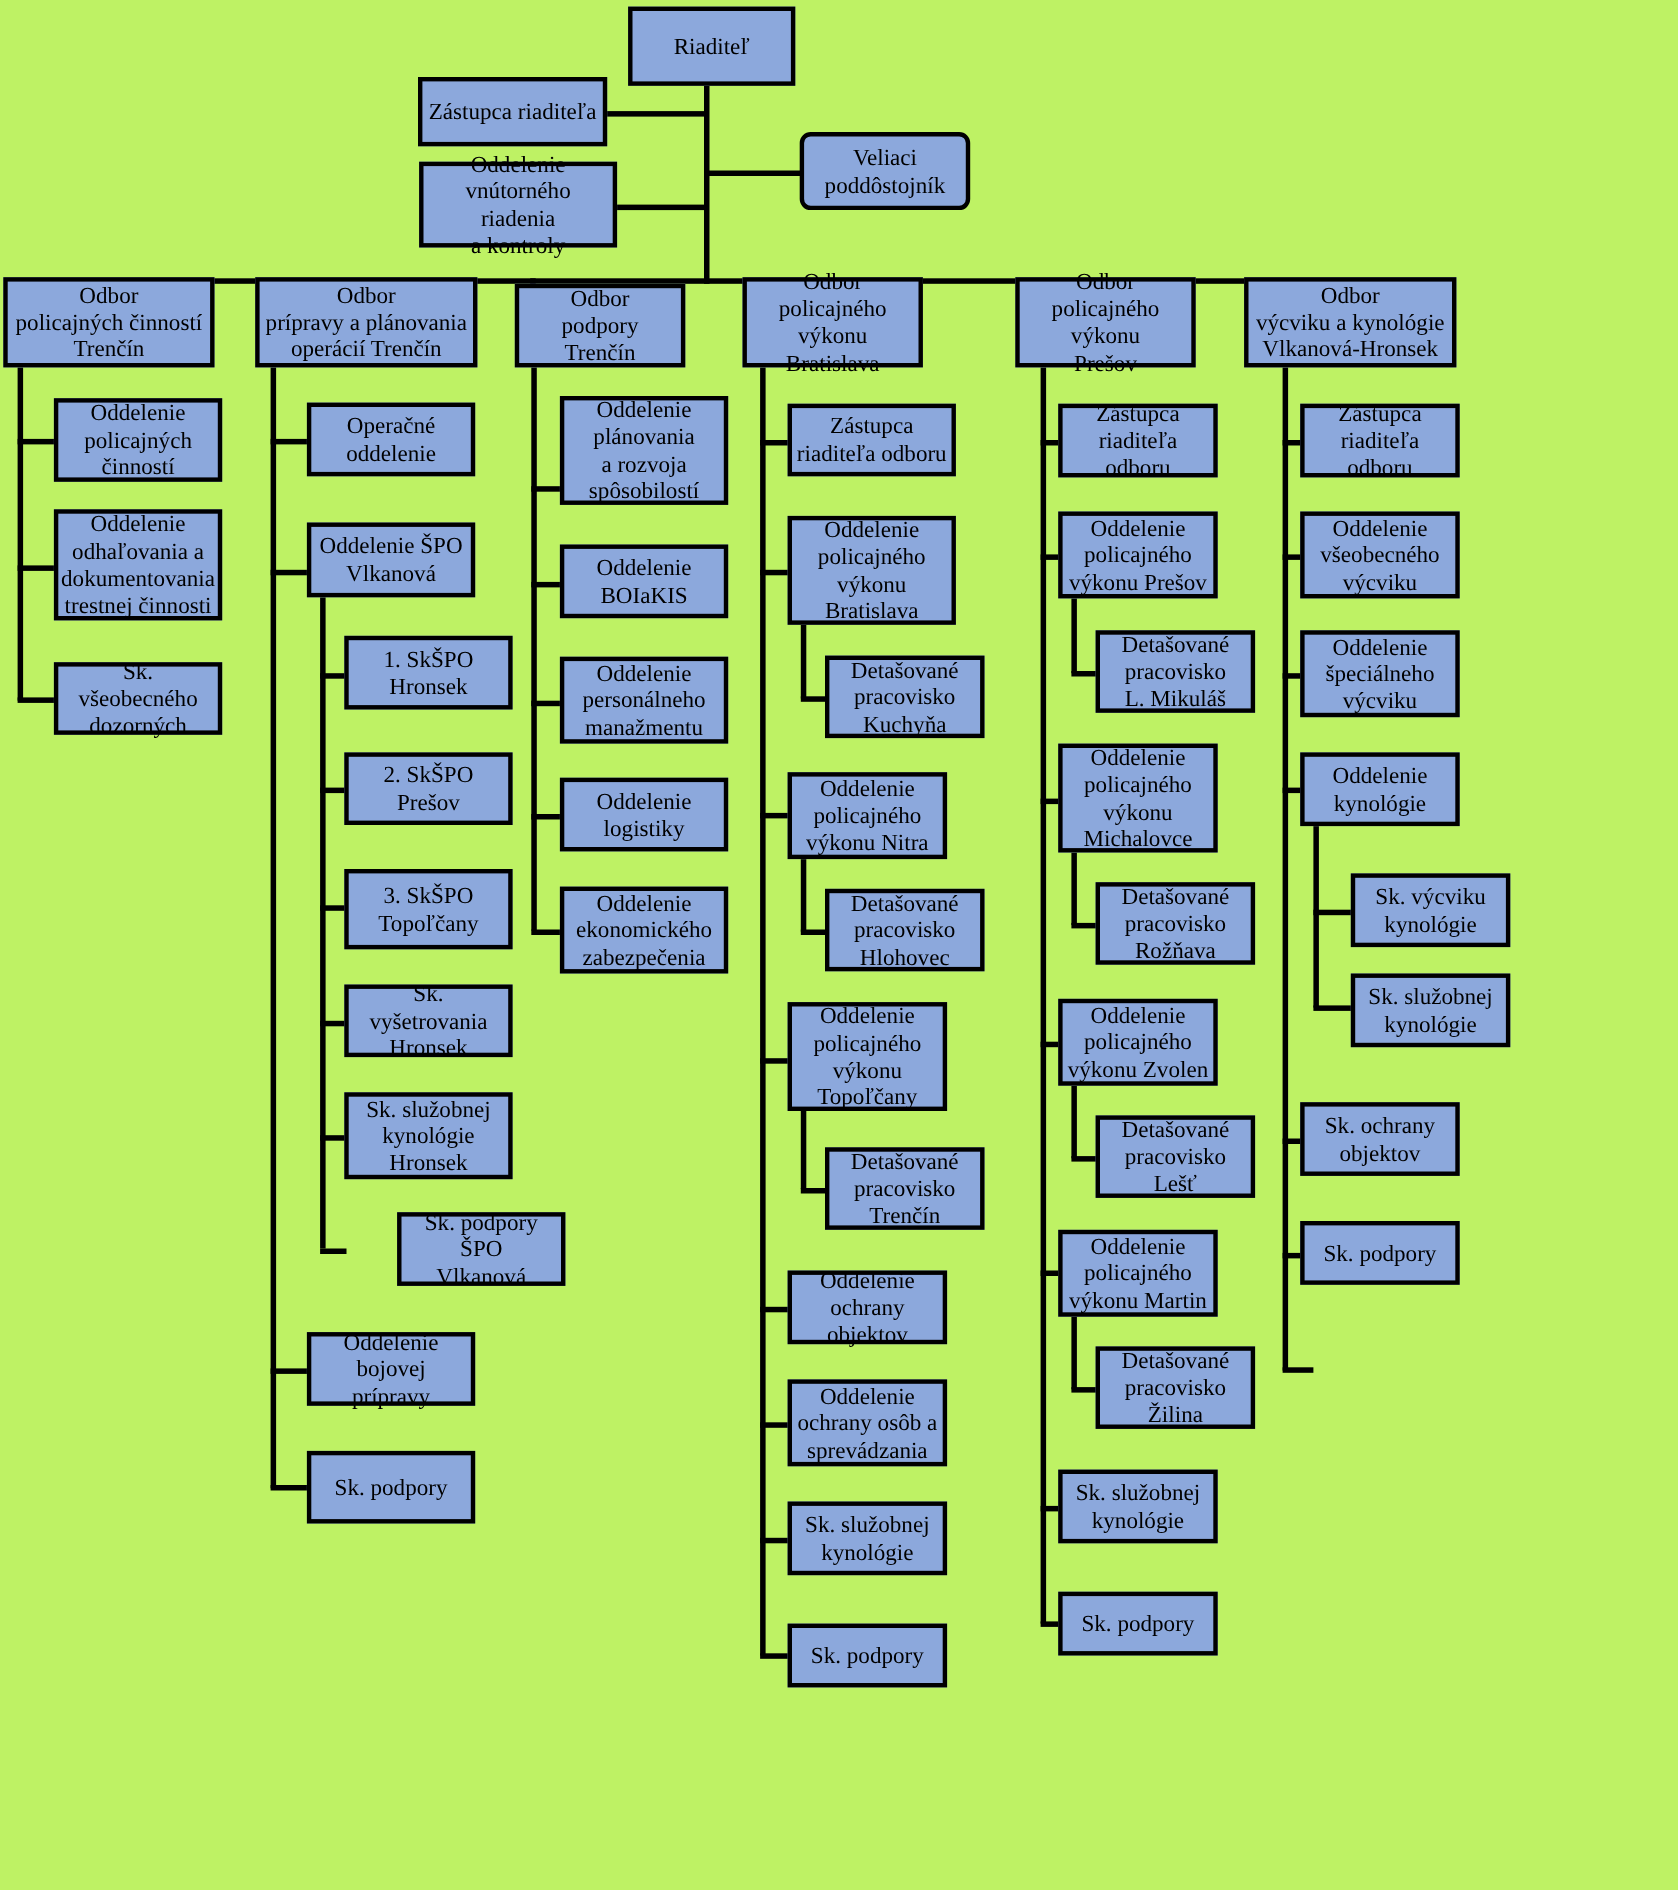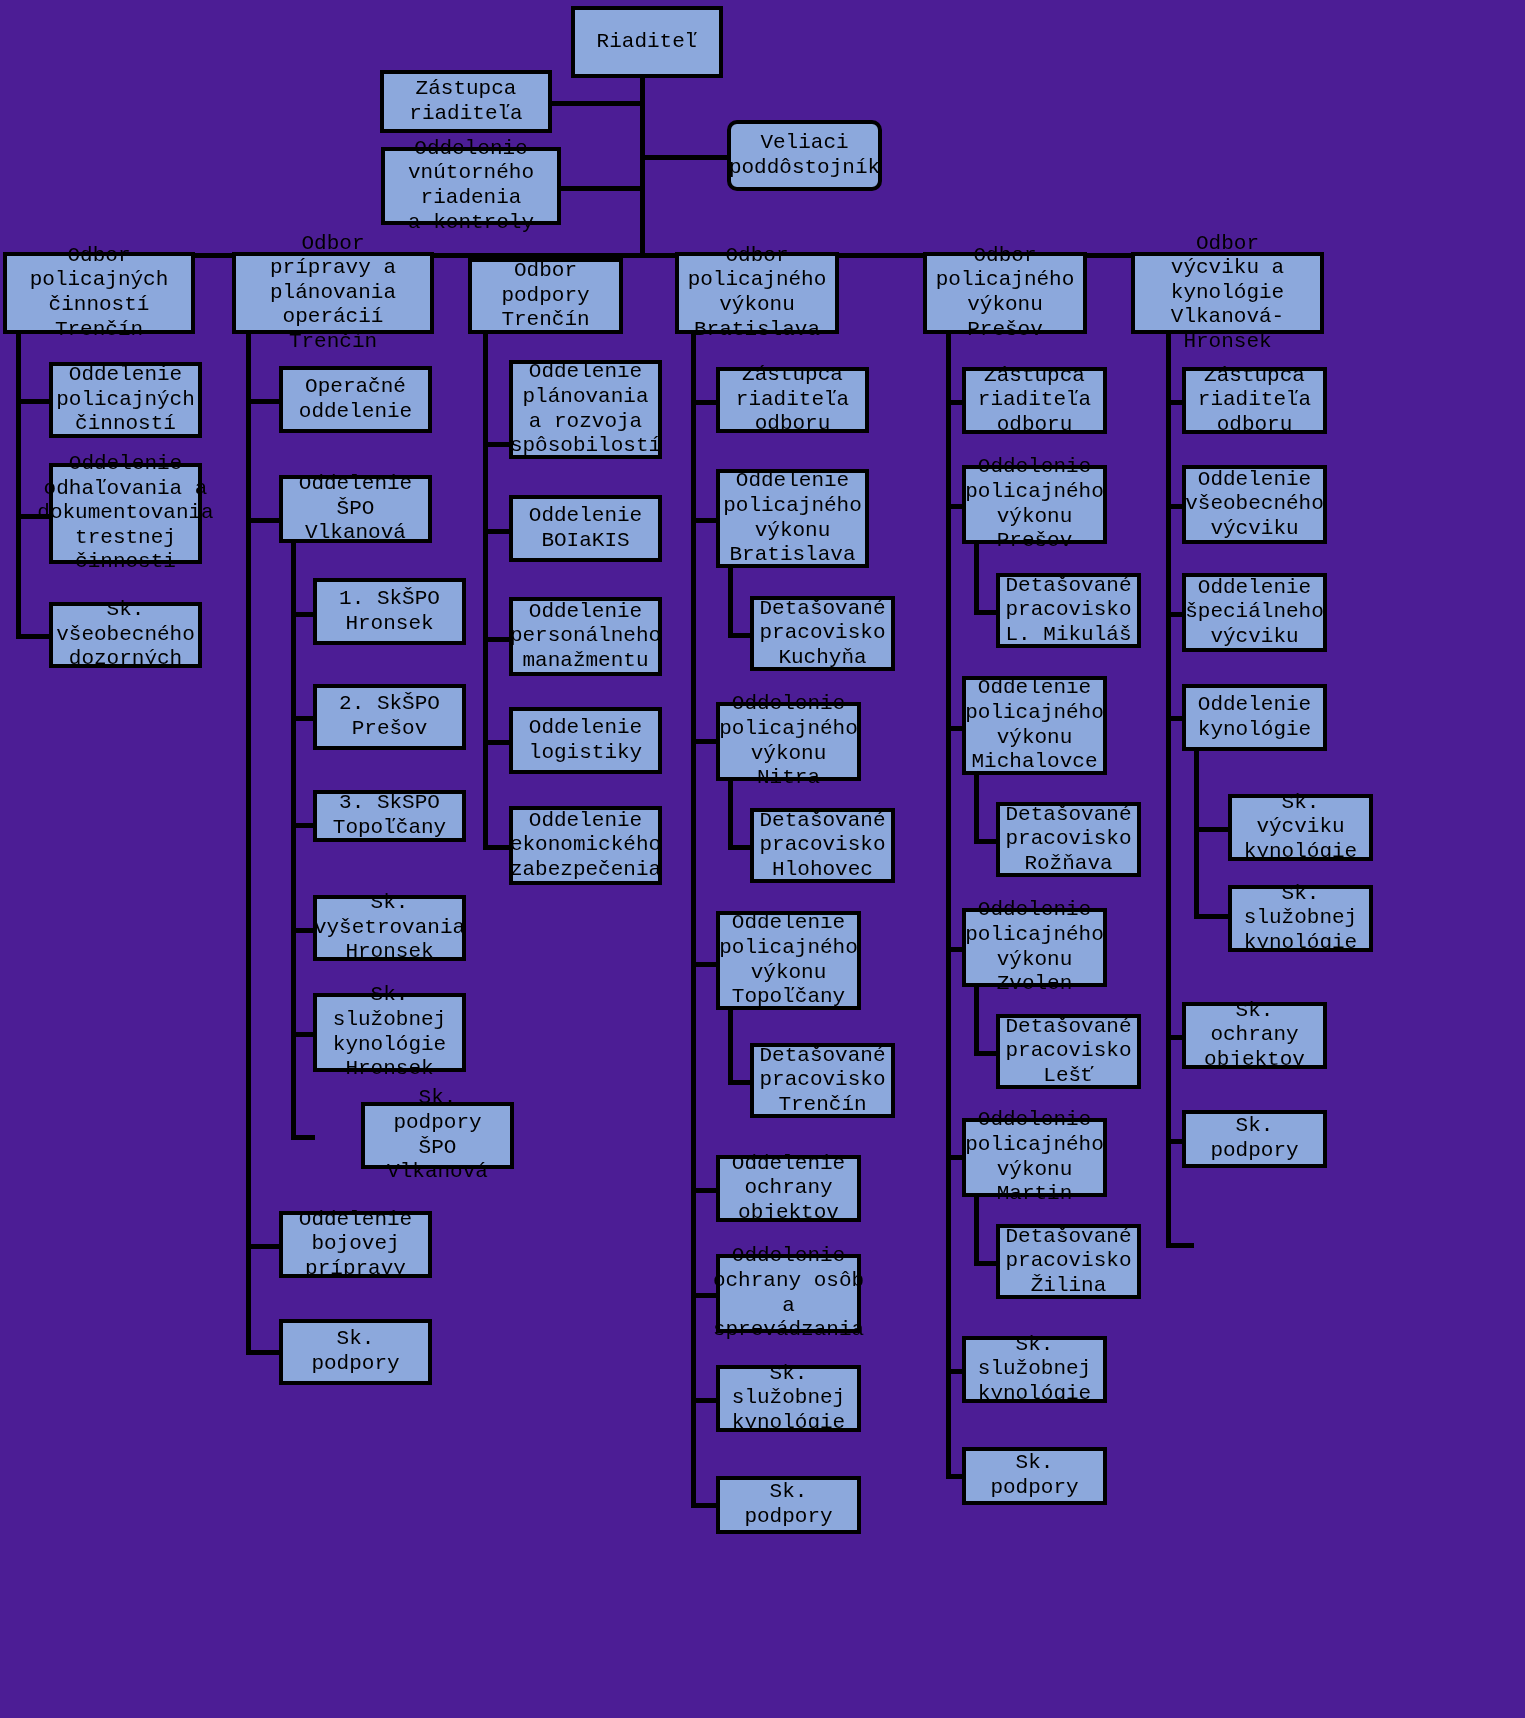--- a/index.html
+++ b/index.html
@@ -4,22 +4,22 @@
 <style>
   html, body {
     margin: 0;
     padding: 0;
     background: #ffffff;
   }
   #chart {
     position: relative;
     width: 1525px;
     height: 1718px;
-    background: #4c1d95;
-    font-family: Liberation Mono, monospace;
+    background: #bef264;
+    font-family: Liberation Serif, serif;
     overflow: hidden;
   }
   .node {
     position: absolute;
     box-sizing: border-box;
     background: #8CA8DC;
     border: 4px solid #000000;
     display: flex;
     align-items: center;
     justify-content: center;
@@ -99,21 +99,21 @@
   <div class="conn h" style="left:291px; top:612px; width:24px;"></div>
   <div class="conn h" style="left:291px; top:716px; width:24px;"></div>
   <div class="conn h" style="left:291px; top:823px; width:24px;"></div>
   <div class="conn h" style="left:291px; top:928px; width:24px;"></div>
   <div class="conn h" style="left:291px; top:1032px; width:24px;"></div>
   <div class="conn h" style="left:291px; top:1135px; width:24px;"></div>
   <div class="node" style="left:313px; top:578px; width:153px; height:67px;">1. SkŠPO
 Hronsek</div>
   <div class="node" style="left:313px; top:684px; width:153px; height:66px;">2. SkŠPO
 Prešov</div>
-  <div class="node" style="left:313px; top:790px; width:153px; height:52px;">3. SkŠPO
+  <div class="node" style="left:313px; top:790px; width:153px; height:73px;">3. SkŠPO
 Topoľčany</div>
   <div class="node" style="left:313px; top:895px; width:153px; height:66px;">Sk. vyšetrovania
 Hronsek</div>
   <div class="node" style="left:313px; top:993px; width:153px; height:79px;">Sk. služobnej
 kynológie
 Hronsek</div>
   <div class="node" style="left:313px; top:1102px; width:153px; height:67px;margin-left:48px;">Sk. podpory ŠPO
 Vlkanová</div>
 
   <div class="node" style="left:279px; top:1211px; width:153px; height:67px;">Oddelenie

